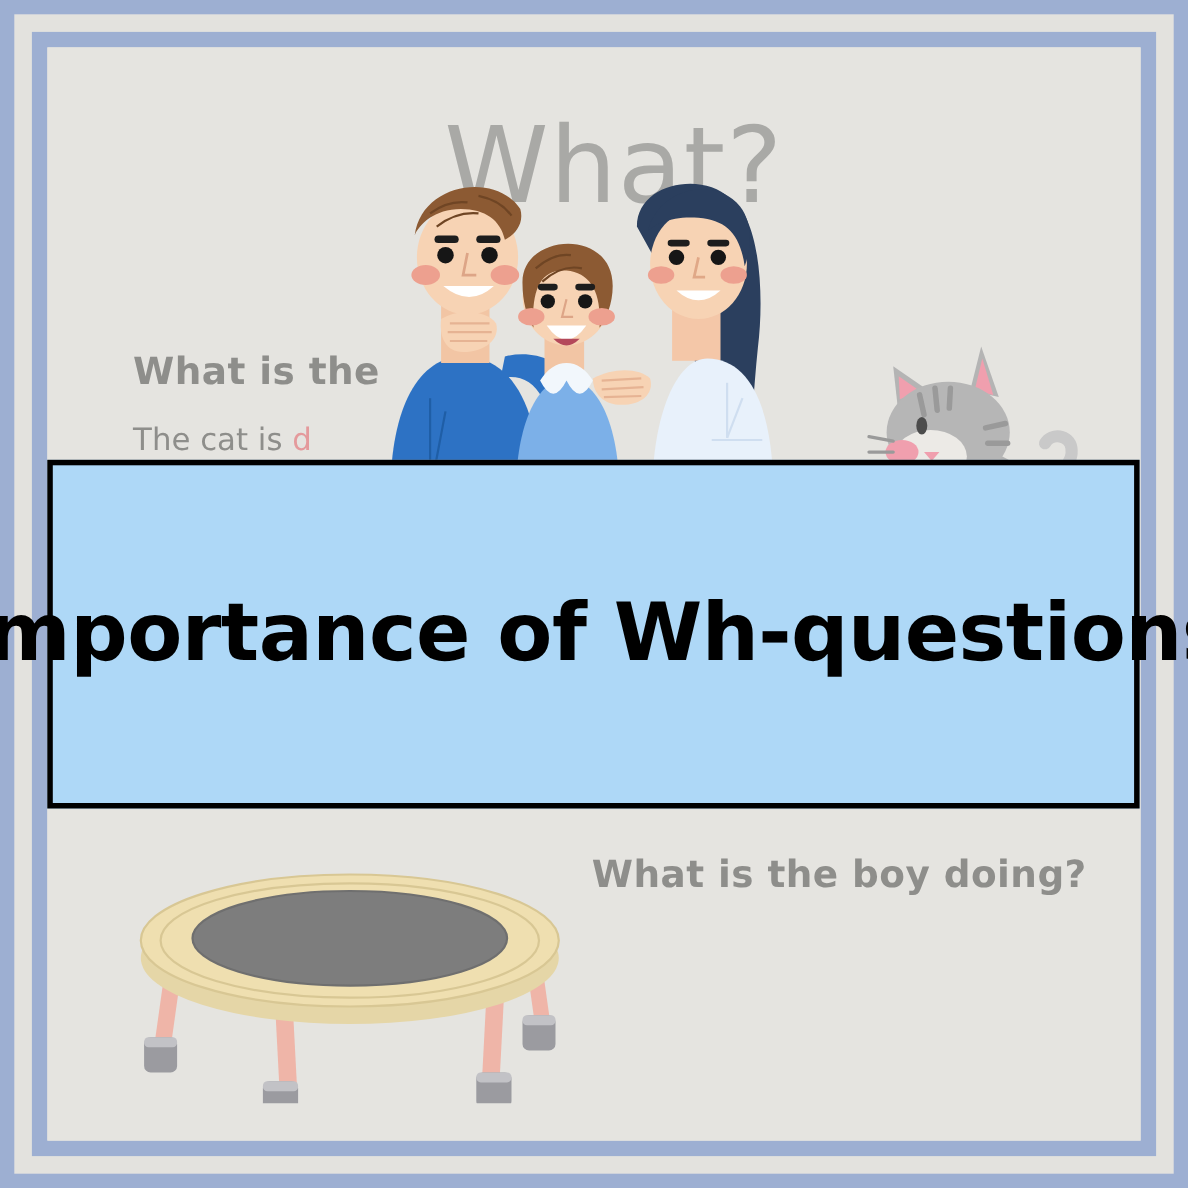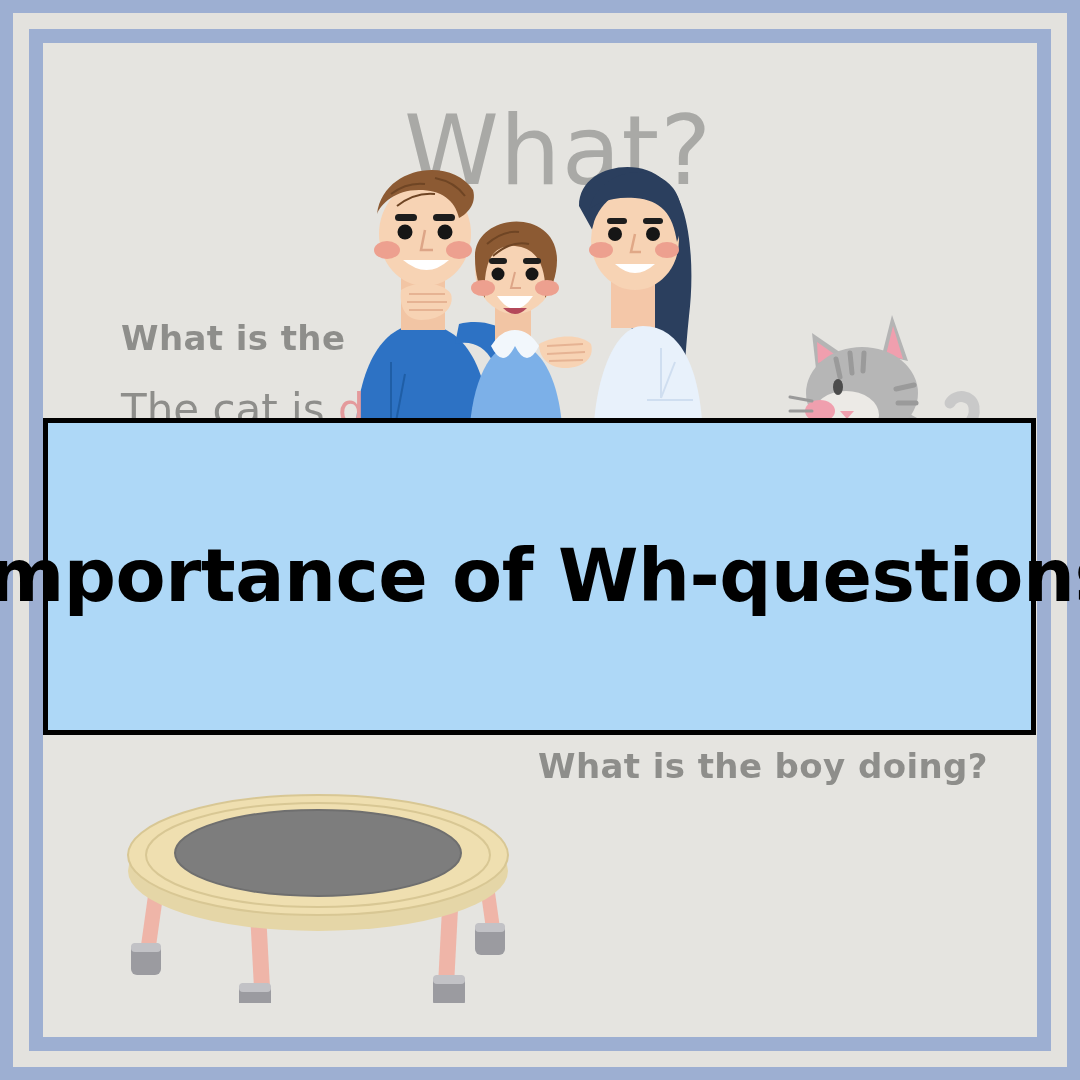--- a/index.html
+++ b/index.html
@@ -56,33 +56,33 @@
     font-weight: 400;
     color: #a9a9a6;
     letter-spacing: 1px;
     font-family: "DejaVu Sans", sans-serif;
     padding-left: 36px;
   }
 
   .q-block { position: absolute; }
 
   .q-top { left: 78px; top: 275px; width: 620px; }
-  .q-bottom { left: 495px; top: 703px; width: 480px; }
+  .q-bottom { left: 495px; top: 732px; width: 480px; }
 
   .q-prompt {
     font-size: 34px;
     font-weight: 700;
     color: #8e8e8b;
     letter-spacing: 0.4px;
     margin: 0 0 22px 0;
     white-space: nowrap;
     font-family: "DejaVu Sans", sans-serif;
   }
   .q-answer {
-    font-size: 42px;
+    font-size: 28px;
     font-weight: 400;
     color: #8e8e8b;
     line-height: 1.45;
     margin: 0;
     font-family: "DejaVu Sans", sans-serif;
   }
   .q-answer .hl { color: #e49a9c; }
 
   
   .cat {

